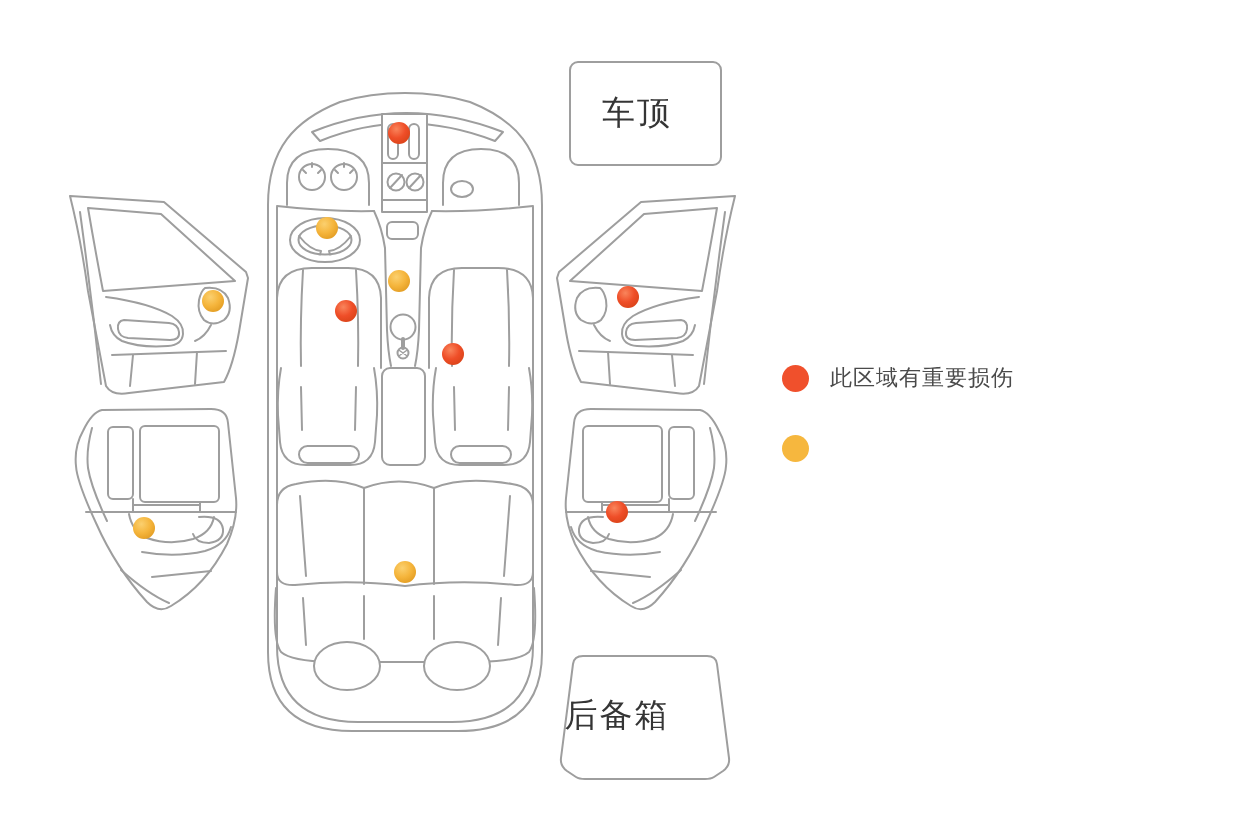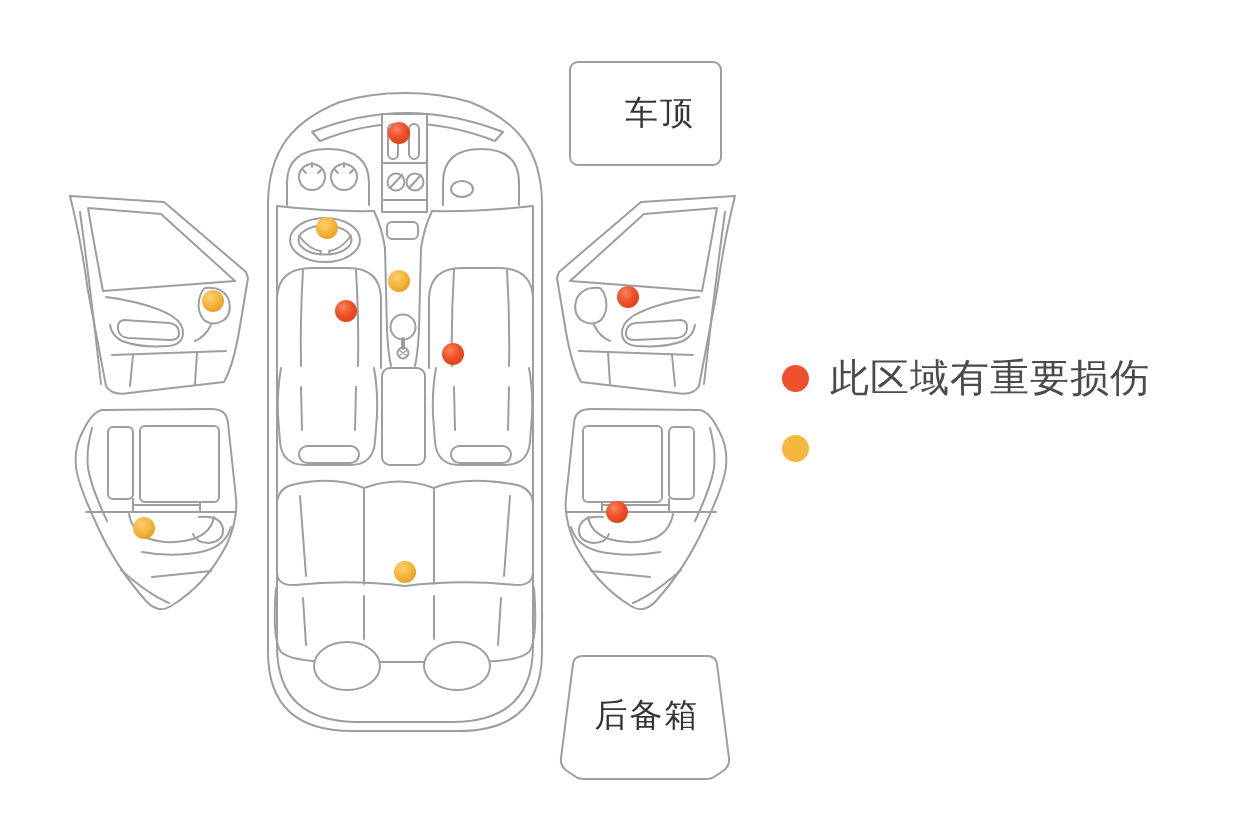--- a/index.html
+++ b/index.html
@@ -12,35 +12,35 @@
   }
   #diagram-svg{position:absolute;left:0;top:0;}
   .overlay-label{
     position:absolute;
     display:flex;align-items:center;justify-content:center;
     color:#353535;
     font-size:33px;
     letter-spacing:2px;
     pointer-events:none;
   }
-  .roof-text{left:570px;top:62px;width:134px;height:103px;margin-left:23px;}
-  .trunk-text{left:565px;top:658px;width:164px;height:114px;align-items:center;}
+  .roof-text{left:570px;top:62px;width:134px;height:103px;}
+  .trunk-text{left:535px;top:658px;width:164px;height:114px;align-items:center;}
   .legend{
     position:absolute;left:782px;top:352px;
     display:flex;flex-direction:column;gap:18px;
   }
   .legend-row{
     display:flex;align-items:center;height:52px;gap:21px;
   }
   .legend-dot{
     width:27px;height:27px;border-radius:50%;
     flex:0 0 auto;
   }
   .legend-label{
-    font-size:39px;color:#4a4a4a;letter-spacing:1px;white-space:nowrap;
+    font-size:22px;color:#4a4a4a;letter-spacing:1px;white-space:nowrap;
   }
 </style>
 </head>
 <body>
 
 <div id="stage">
 
   <svg id="diagram-svg" width="1242" height="828" viewBox="0 0 1242 828" fill="none" stroke="#9e9e9e" stroke-width="2" stroke-linecap="round" stroke-linejoin="round">
 
     <defs>

